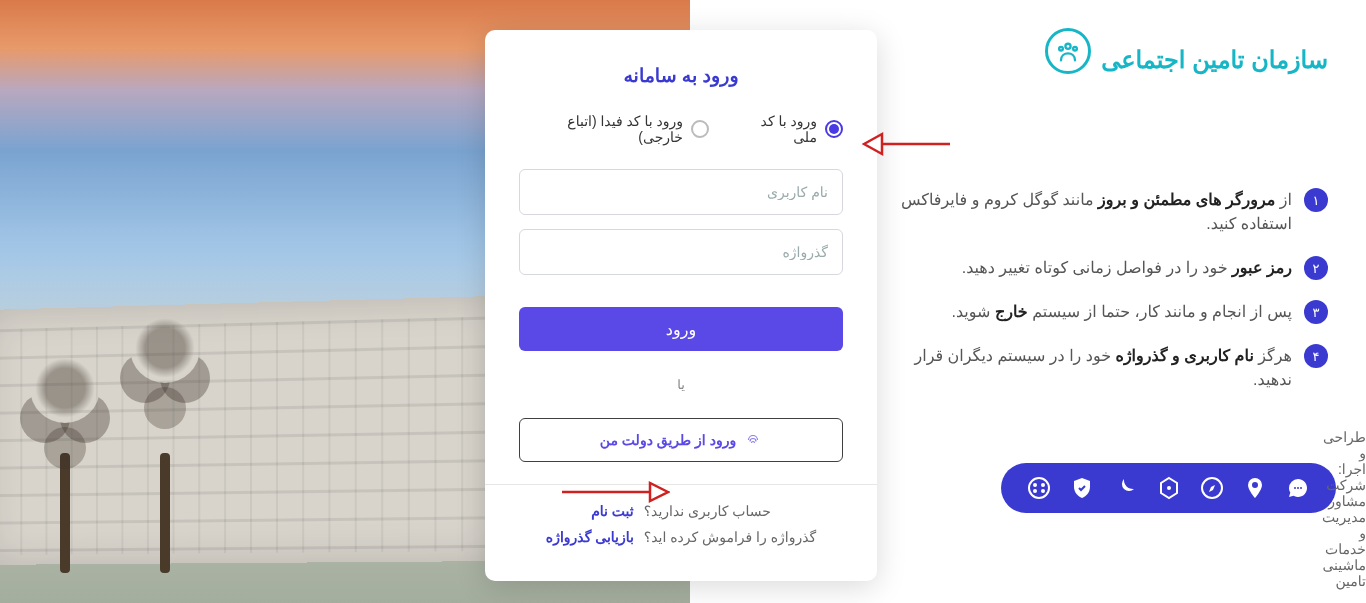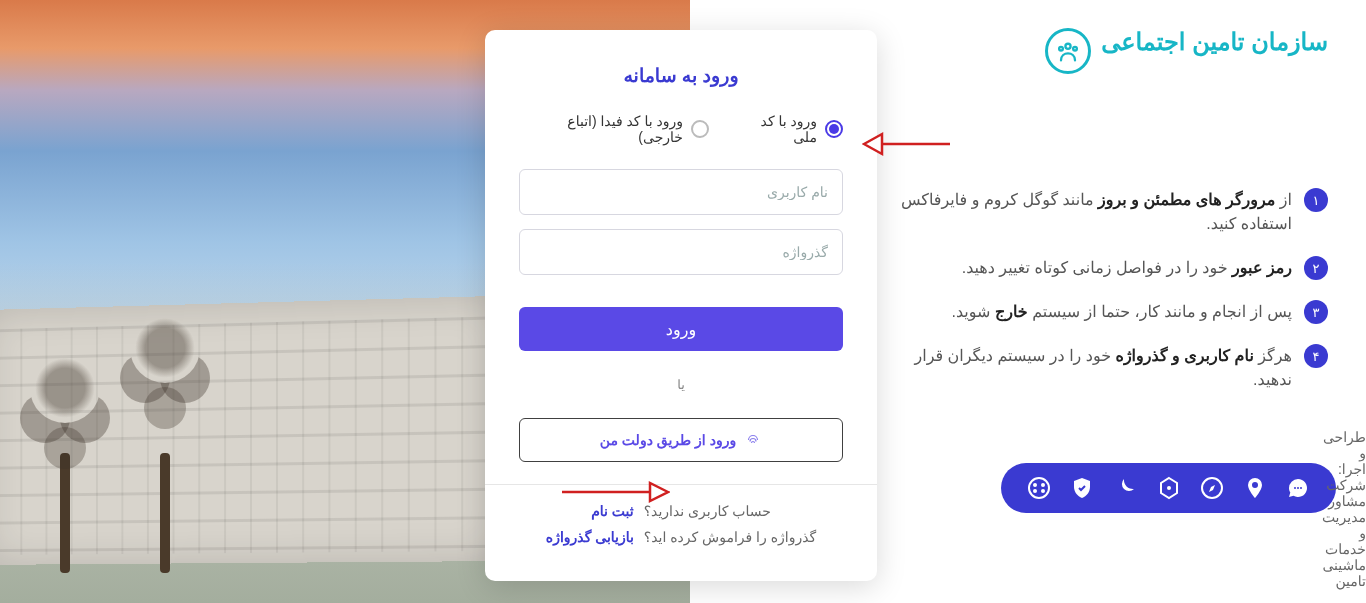--- a/index.html
+++ b/index.html
@@ -80,21 +80,21 @@
   height: 603px;
   background: #fff;
 }
 
 
 .logo-block {
   position: absolute;
   top: 28px;
   right: 38px;
   display: flex;
-  align-items: flex-start;
+  align-items: flex-end;
   gap: 10px;
 }
 .logo-text {
   color: #17b6c6;
   font-size: 24px;
   font-weight: 600;
 }
 .logo-icon {
   width: 46px; height: 46px;
   border: 3px solid #17b6c6;

